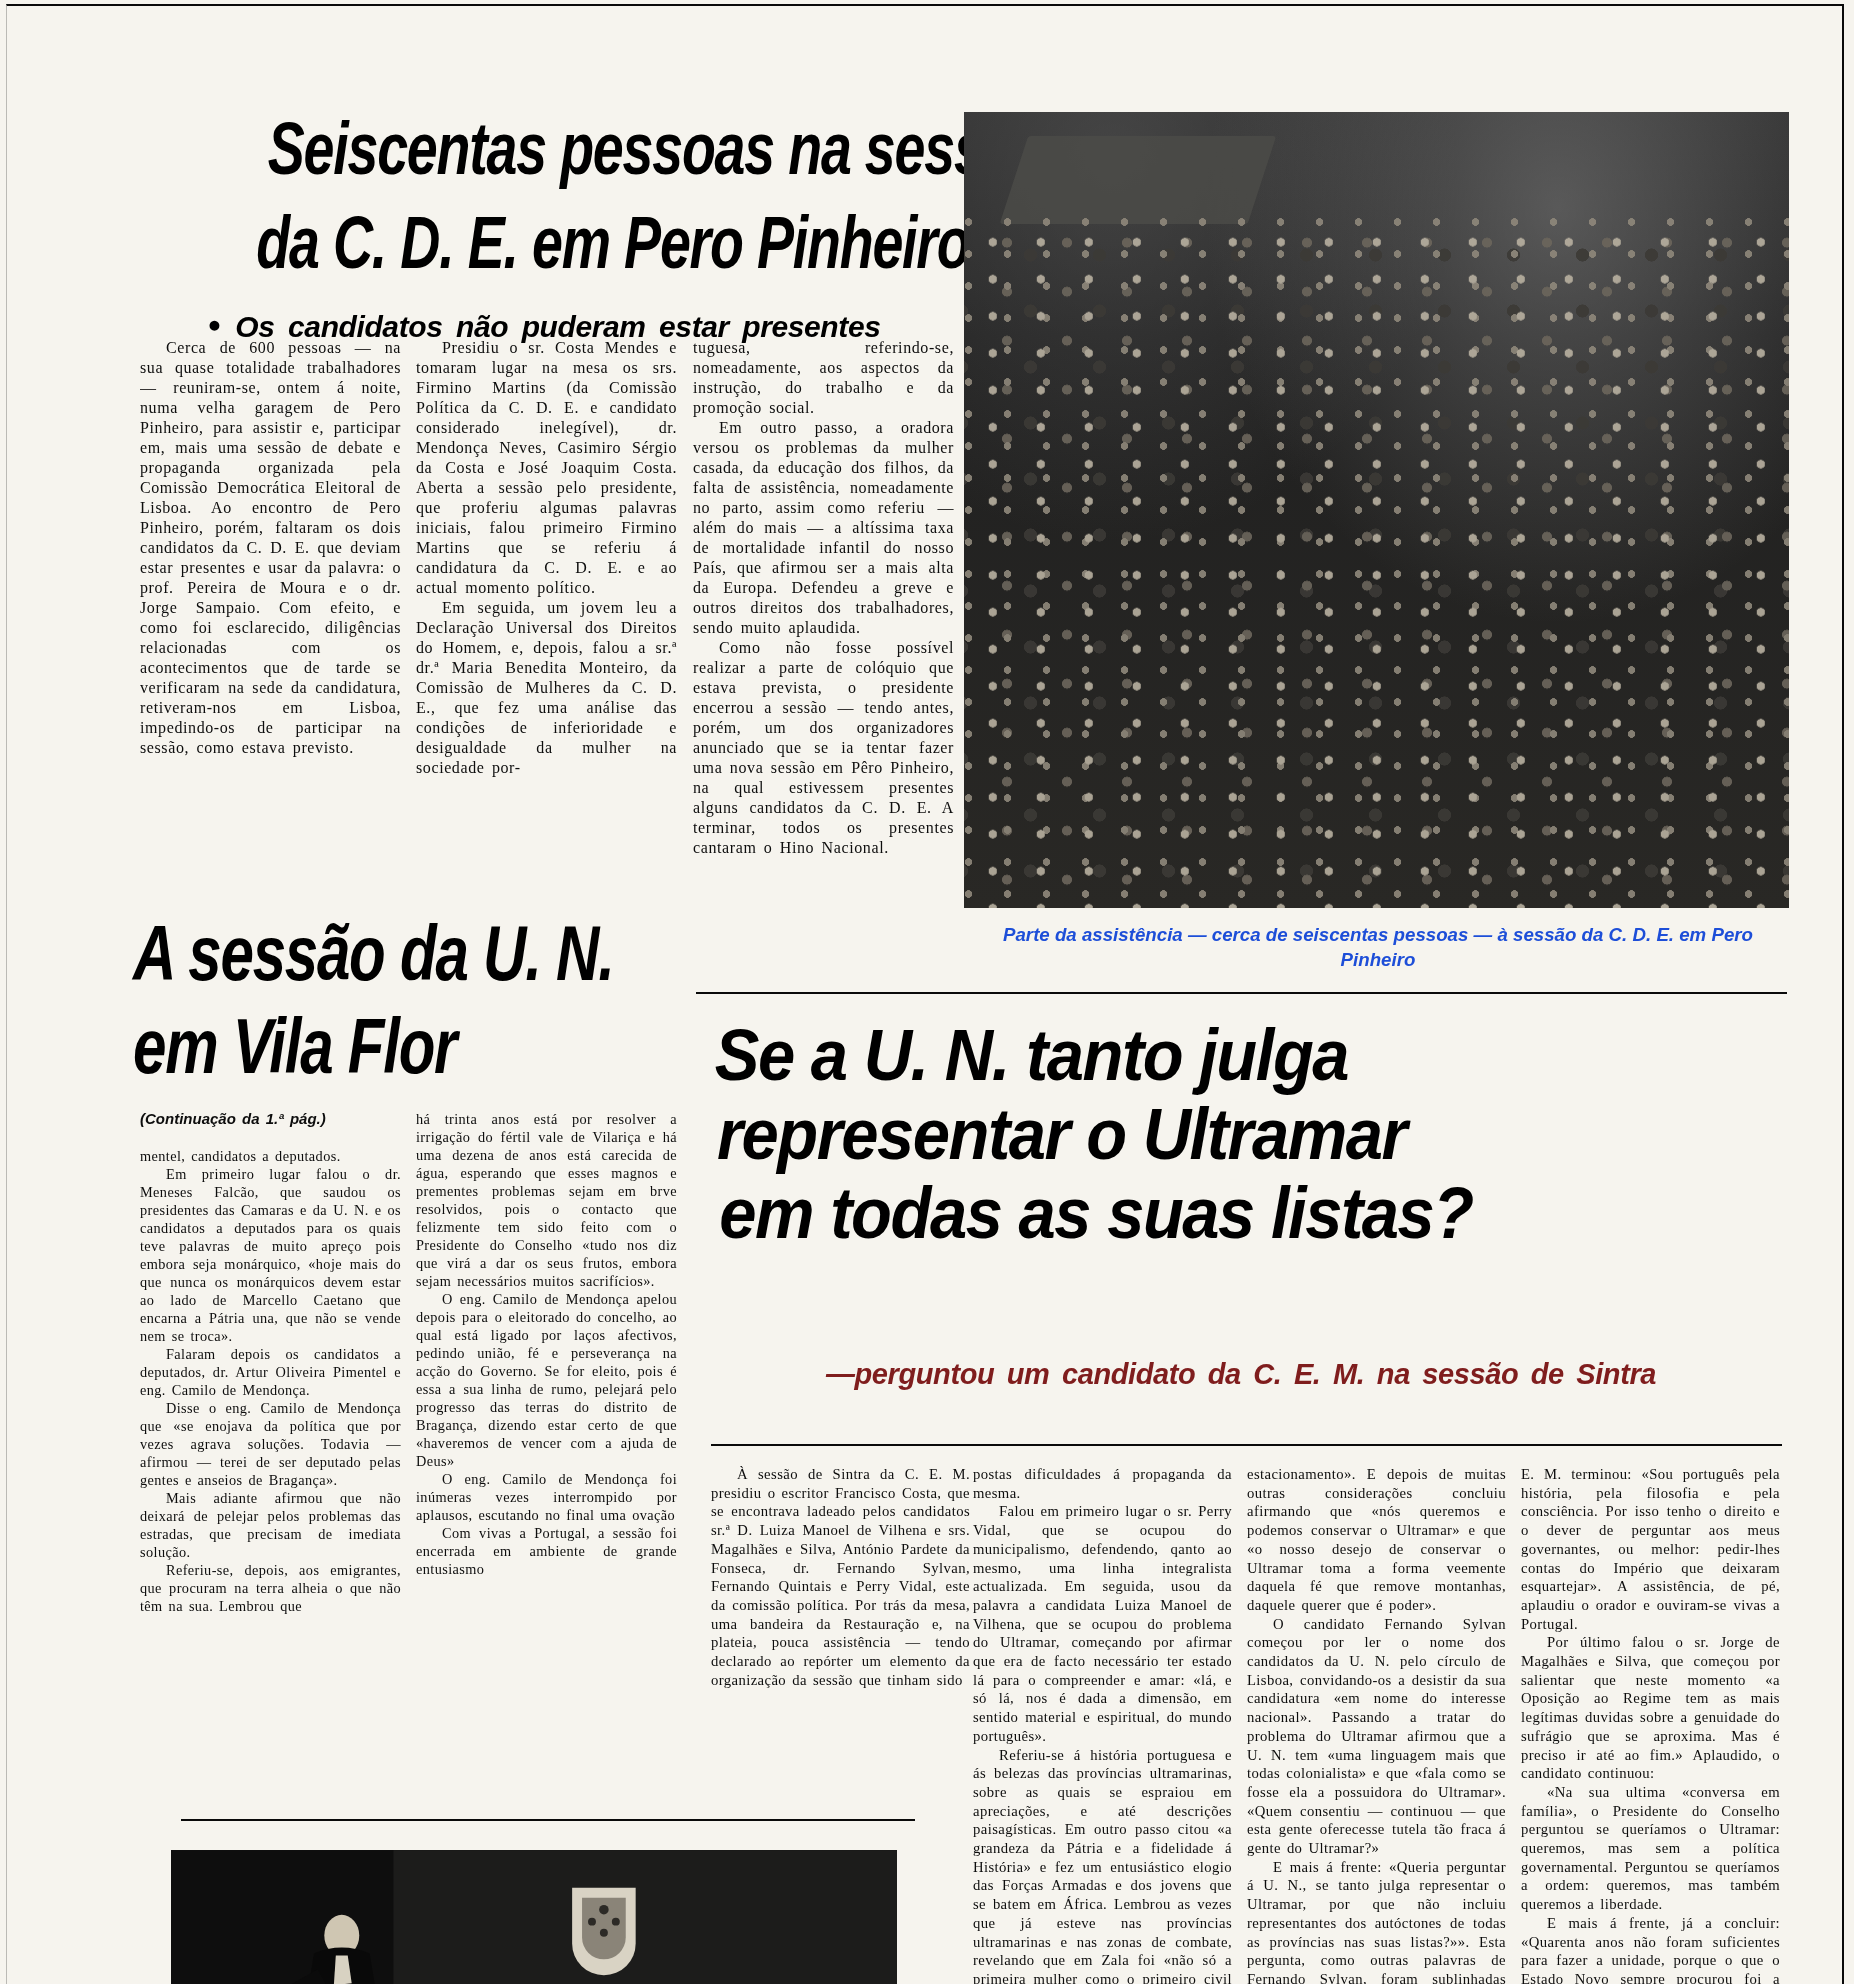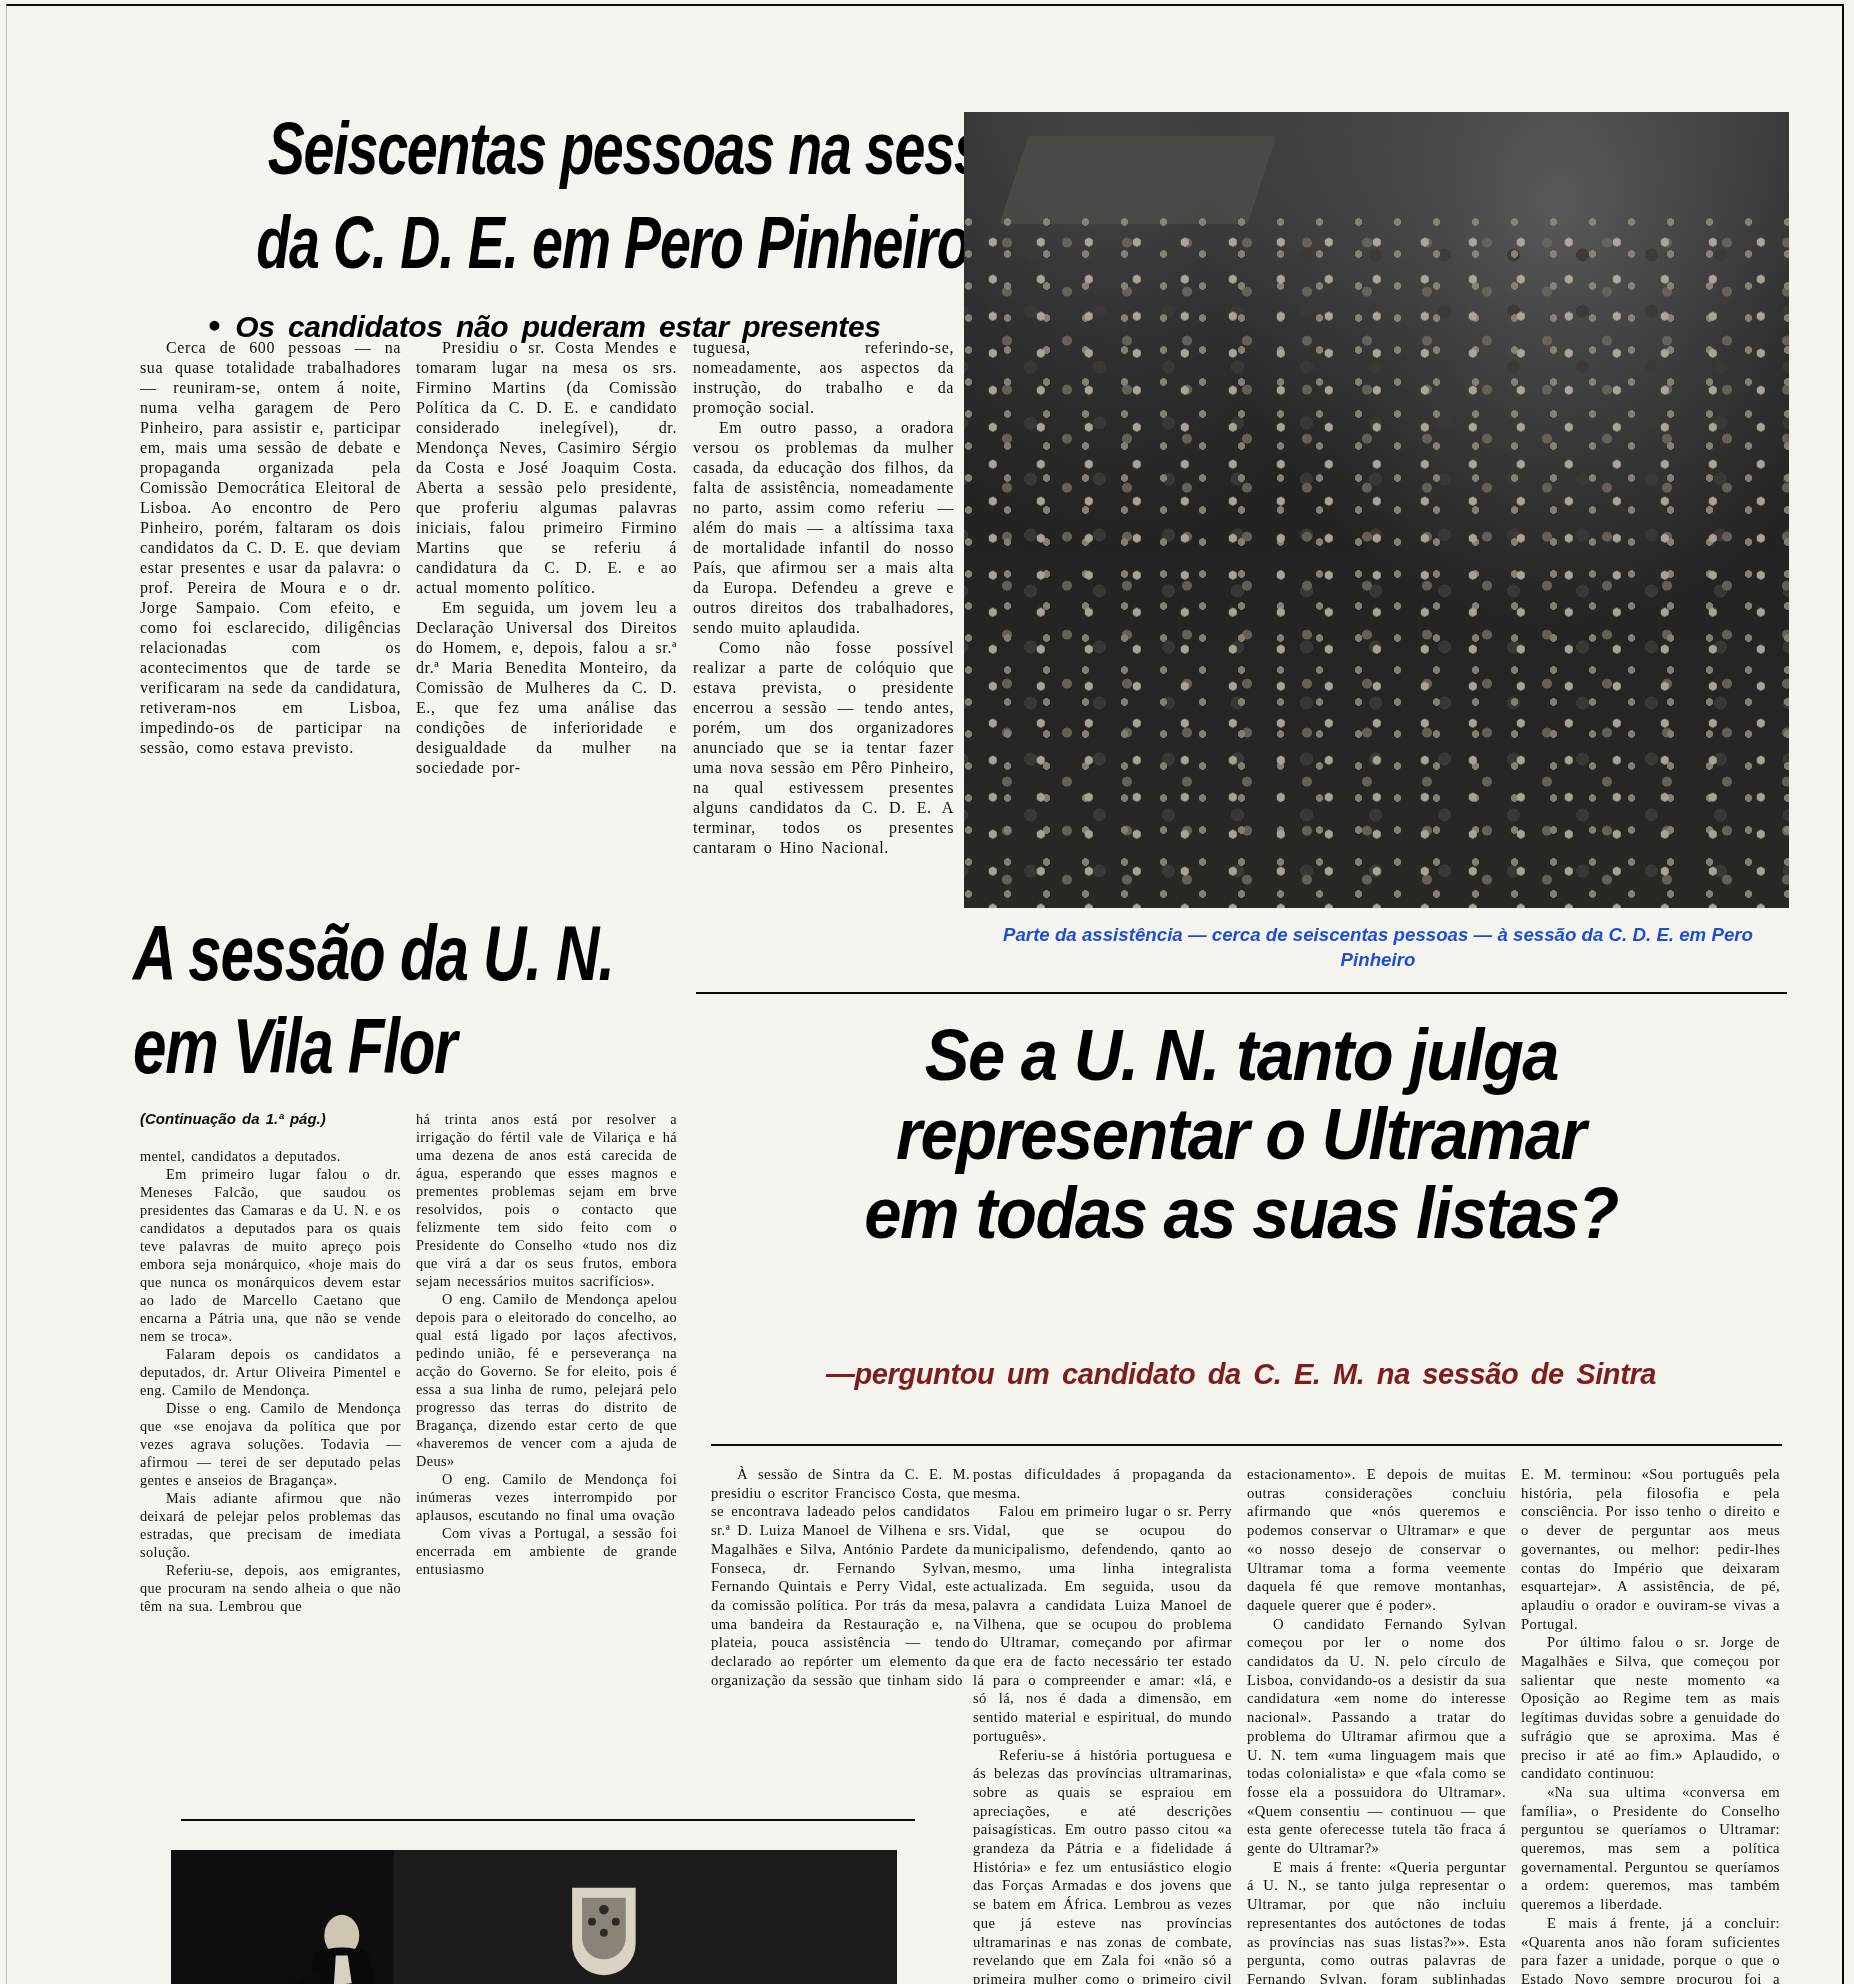--- a/index.html
+++ b/index.html
@@ -17,21 +17,21 @@
   .hl-line{display:inline-block; white-space:nowrap;
     font-family:"Liberation Sans", sans-serif; font-style:italic; font-weight:700;
     letter-spacing:-1.6px; color:#000;}
   .a1-head{position:absolute; left:131px; top:101px; width:826px; text-align:center;}
   .a1-head .hl-line{font-size:75px; line-height:94px; transform:scaleX(.74); transform-origin:50% 50%;}
   .a1-sub{margin-top:21px; font-family:"Liberation Sans", sans-serif; font-style:italic; font-weight:700;
     font-size:30px; letter-spacing:-0.4px; word-spacing:5.6px; color:#000;}
   .a1-sub .bullet{font-size:23px; vertical-align:4.8px; margin-right:14.3px;}
   .vf-head{position:absolute; left:133px; top:907px; width:568px; text-align:left;}
   .vf-head .hl-line{font-size:77px; line-height:93px; transform:scaleX(.78); transform-origin:0 50%;}
-  .s-head{position:absolute; left:691px; top:1016px; width:1100px; text-align:center;text-decoration:underline;}
+  .s-head{position:absolute; left:691px; top:1016px; width:1100px; text-align:left;text-decoration:underline;}
   .s-head .hl-line{font-size:72px; line-height:79px; transform:scaleX(.93); transform-origin:50% 50%;}
   .s-sub{position:absolute; left:691px; top:1358px; width:1100px; text-align:center;
     font-family:"Liberation Sans", sans-serif; font-style:italic; font-weight:700;
     font-size:29px; letter-spacing:-0.4px; word-spacing:4.8px; color:#7f1d1d; white-space:nowrap;}
   
   .col{position:absolute; overflow:hidden; text-align:justify;}
   .col p{margin:0; text-indent:26px;}
   .col p.ni{text-indent:0;}
   .a1col{width:261px; font-size:16px; line-height:20px; letter-spacing:0.6px; word-spacing:2.8px;}
   .vfcol{width:261px; font-size:14.3px; line-height:18px; letter-spacing:0.4px; word-spacing:2px;}
@@ -110,21 +110,21 @@
     <div class="hl-row"><span class="hl-line">em Vila Flor</span></div>
   </div>
 
   <div class="col vfcol vfc1">
     <div class="vf-note">(Continuação da 1.ª pág.)</div>
     <p class="ni">mentel, candidatos a deputados.</p>
     <p>Em primeiro lugar falou o dr. Meneses Falcão, que saudou os presidentes das Camaras e da U. N. e os candidatos a deputados para os quais teve palavras de muito apreço pois embora seja monárquico, «hoje mais do que nunca os monárquicos devem estar ao lado de Marcello Caetano que encarna a Pátria una, que não se vende nem se troca».</p>
     <p>Falaram depois os candidatos a deputados, dr. Artur Oliveira Pimentel e eng. Camilo de Mendonça.</p>
     <p>Disse o eng. Camilo de Mendonça que «se enojava da política que por vezes agrava soluções. Todavia — afirmou — terei de ser deputado pelas gentes e anseios de Bragança».</p>
     <p>Mais adiante afirmou que não deixará de pelejar pelos problemas das estradas, que precisam de imediata solução.</p>
-    <p>Referiu-se, depois, aos emigrantes, que procuram na sendo alheia o que não têm na sua. Lembrou que</p>
+    <p>Referiu-se, depois, aos emigrantes, que procuram na terra alheia o que não têm na sua. Lembrou que</p>
   </div>
   <div class="col vfcol vfc2">
     <p class="ni">há trinta anos está por resolver a irrigação do fértil vale de Vilariça e há uma dezena de anos está carecida de água, esperando que esses magnos e prementes problemas sejam em brve resolvidos, pois o contacto que felizmente tem sido feito com o Presidente do Conselho «tudo nos diz que virá a dar os seus frutos, embora sejam necessários muitos sacrifícios».</p>
     <p>O eng. Camilo de Mendonça apelou depois para o eleitorado do concelho, ao qual está ligado por laços afectivos, pedindo união, fé e perseverança na acção do Governo. Se for eleito, pois é essa a sua linha de rumo, pelejará pelo progresso das terras do distrito de Bragança, dizendo estar certo de que «haveremos de vencer com a ajuda de Deus»</p>
     <p>O eng. Camilo de Mendonça foi inúmeras vezes interrompido por aplausos, escutando no final uma ovação</p>
     <p>Com vivas a Portugal, a sessão foi encerrada em ambiente de grande entusiasmo</p>
   </div>
 
   <div class="rule ruleB"></div>
 

